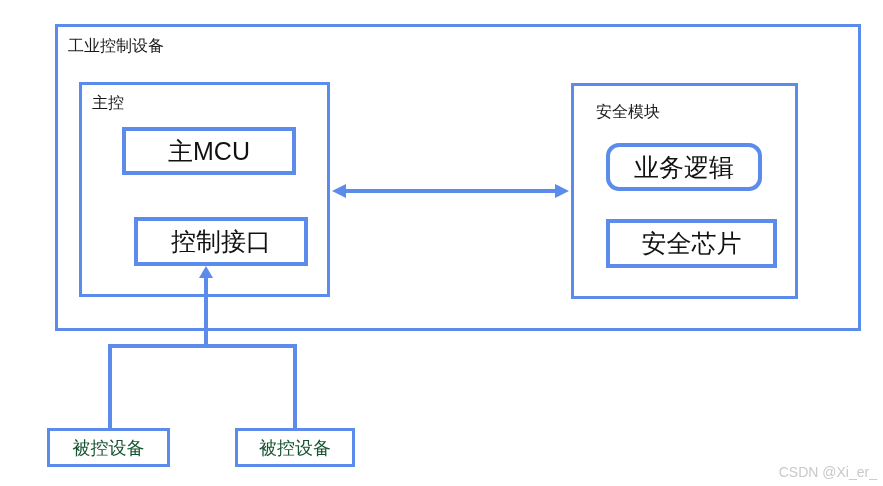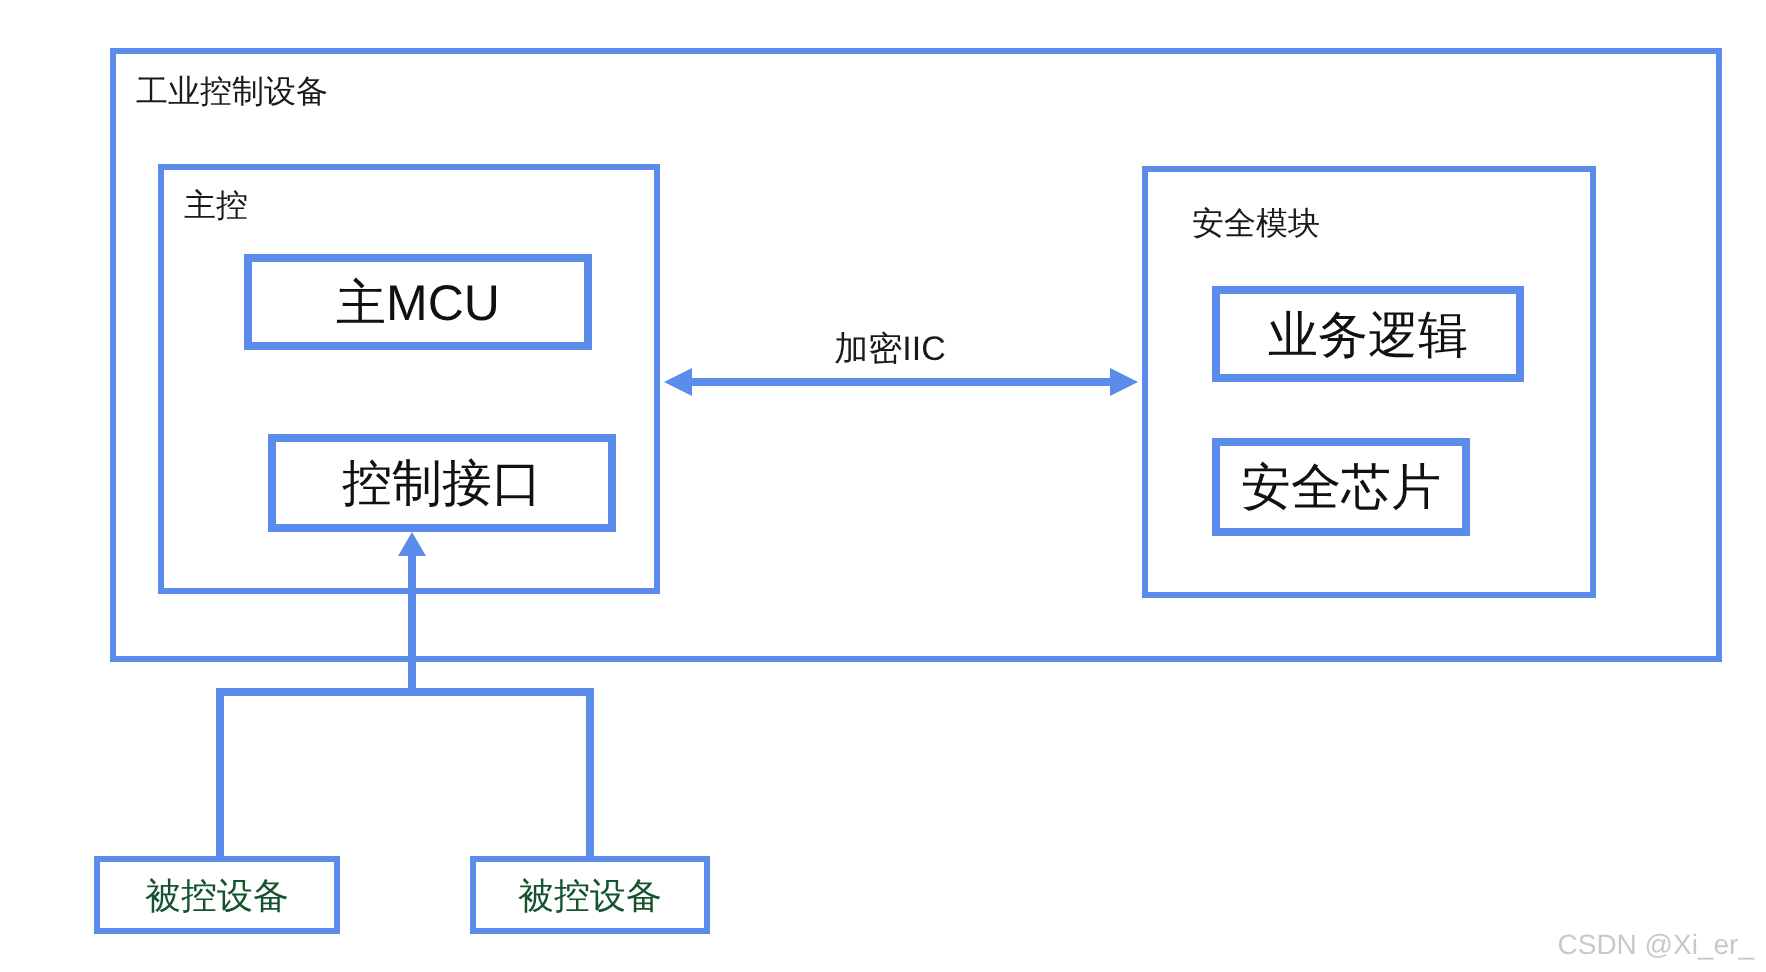--- a/index.html
+++ b/index.html
@@ -85,27 +85,26 @@
 
   <div class="frame" style="left:79px; top:82px; width:251px; height:215px;"></div>
   <div class="frame-label" style="left:92px; top:93px;text-align:right;">主控</div>
 
   <div class="node" style="left:122px; top:127px; width:174px; height:48px;">主MCU</div>
   <div class="node" style="left:122px; top:217px; width:174px; height:49px;margin-left:12px;">控制接口</div>
 
   <div class="frame" style="left:571px; top:83px; width:227px; height:216px;"></div>
   <div class="frame-label" style="left:584px; top:102px;margin-left:12px;">安全模块</div>
 
-  <div class="node" style="left:606px; top:143px; width:156px; height:48px;">业务逻辑</div>
-  <div class="node" style="left:606px; top:219px; width:129px; height:49px;">安全芯片</div>
+  <div class="node" style="left:606px; top:143px; width:156px; height:48px;border-radius:13px;">业务逻辑</div>
+  <div class="node" style="left:606px; top:219px; width:171px; height:49px;">安全芯片</div>
 
   <div class="line" style="left:344px; top:189px; width:213px; height:4px;"></div>
   <div class="tri tri-left" style="left:332px; top:184px;"></div>
   <div class="tri tri-right" style="left:555px; top:184px;"></div>
-  <div class="link-label" style="left:385px; top:163px; width:120px;">加密IIC</div>
 
   <div class="line" style="left:204px; top:277px; width:4px; height:69px;"></div>
   <div class="tri tri-up" style="left:199px; top:266px;"></div>
 
   <div class="line" style="left:108px; top:344px; width:189px; height:4px;"></div>
   <div class="line" style="left:108px; top:344px; width:4px; height:86px;"></div>
   <div class="line" style="left:293px; top:344px; width:4px; height:86px;"></div>
 
   <div class="device" style="left:47px; top:428px; width:123px; height:39px;">被控设备</div>
   <div class="device" style="left:235px; top:428px; width:120px; height:39px;">被控设备</div>

